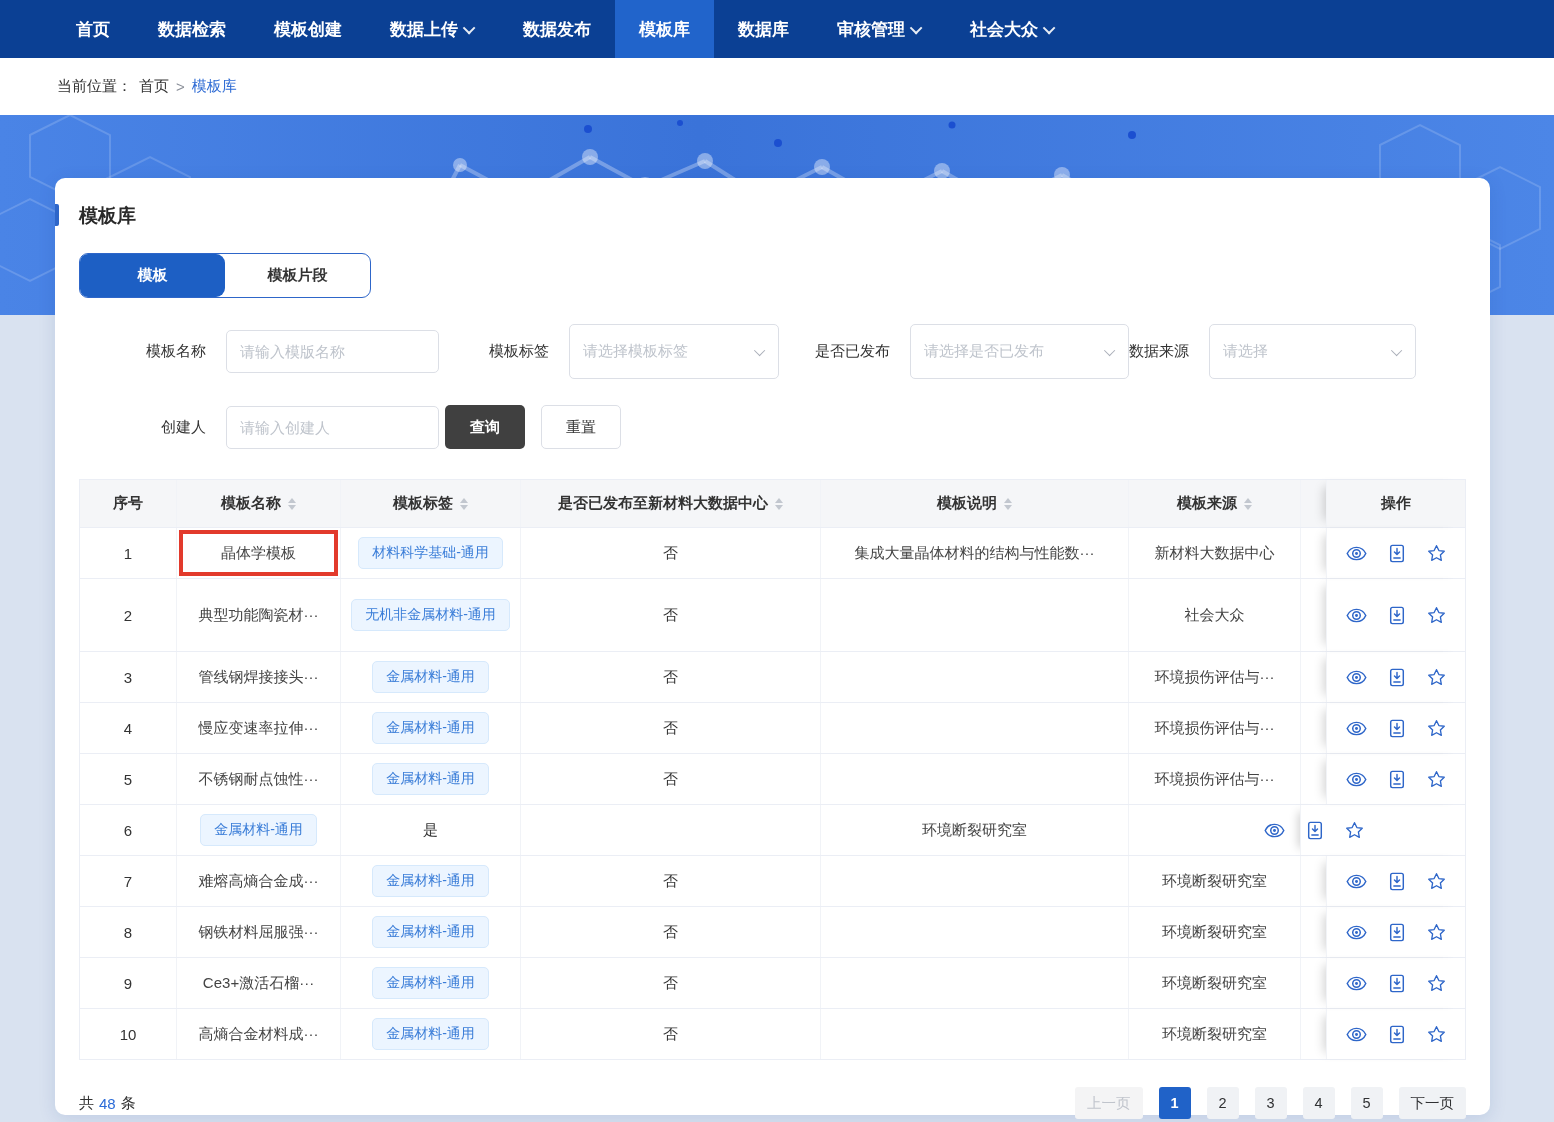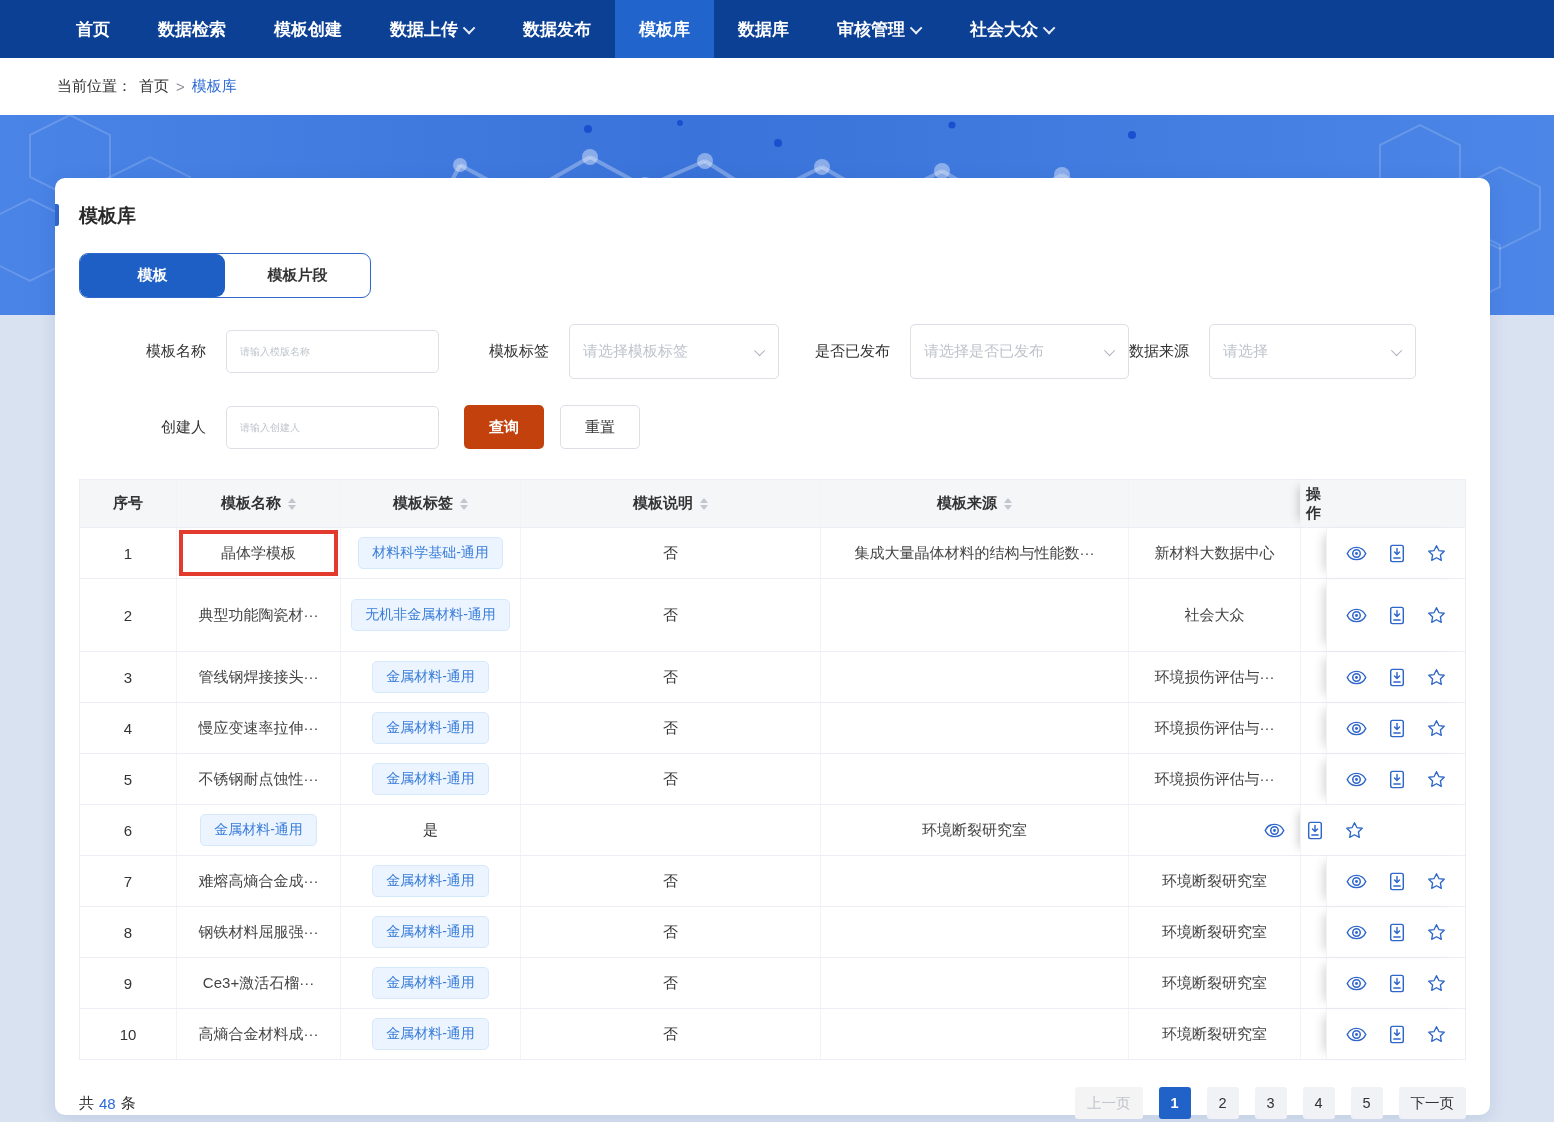--- a/index.html
+++ b/index.html
@@ -66,39 +66,39 @@
   }
   .tab.active { background:#1d5fc4; color:#fff; border-radius:0 9px 9px 0; }
   
   .filter-row { display:flex; align-items:center; margin-top:26px; }
   .fgroup { display:flex; align-items:center; }
   .flabel { font-size:15px; color:#333; white-space:nowrap; }
   .flabel.w1 { width:103px; text-align:right; margin-left:24px; }
   .gap { width:20px; flex:none; }
   .f-input {
     height:43px; border:1px solid #dcdfe6; border-radius:5px;
-    font-size:10px; color:#333; padding:0 13px; outline:none;
+    font-size:15px; color:#333; padding:0 13px; outline:none;
     font-family:inherit; background:#fff;
   }
   .f-input::placeholder { color:#bfc4cc; }
   .f-select {
     height:55px; border:1px solid #dcdfe6; border-radius:5px;
     display:flex; align-items:center; justify-content:space-between;
     padding:0 13px; font-size:15px; color:#bfc4cc; cursor:pointer; background:#fff;
   }
   .sel-chev {
     width:8px; height:8px; border-left:1.6px solid #a9aeb8; border-bottom:1.6px solid #a9aeb8;
     transform:rotate(-45deg) translateY(-2px);
   }
   .btn {
     height:44px; width:80px; border-radius:5px; font-size:15px; font-weight:bold;
     display:flex; align-items:center; justify-content:center; cursor:pointer;
     font-family:inherit; border:none;
   }
-  .btn-primary { background:#c2410c; color:#fff; margin-left:25px; }
+  .btn-primary { background:#404040; color:#fff; margin-left:6px; }
   .btn-plain { background:#fff; color:#333; border:1px solid #dcdfe6; margin-left:16px; font-weight:normal; }
   
   .table { margin-top:30px; border:1px solid #ebeef5; border-bottom:none; }
   .trow {
     display:grid;
     grid-template-columns:96px 164px 180px 300px 308px 172px 26px 1fr;
     border-bottom:1px solid #ebeef5; background:#fff;
   }
   .trow.tall .tcell { min-height:72px; }
   .thead { background:#f5f6f8; }
@@ -328,20 +328,27 @@
           </span>
         </div>
         <div class="tcell">
           <span>模板标签</span>
           <span class="carets">
             <i class="up"></i>
             <i class="down"></i>
           </span>
         </div>
         <div class="tcell">
+          <span>是否已发布至新材料大数据中心</span>
+          <span class="carets">
+            <i class="up"></i>
+            <i class="down"></i>
+          </span>
+        </div>
+        <div class="tcell">
           <span>模板说明</span>
           <span class="carets">
             <i class="up"></i>
             <i class="down"></i>
           </span>
         </div>
         <div class="tcell">
           <span>模板来源</span>
           <span class="carets">
             <i class="up"></i>

